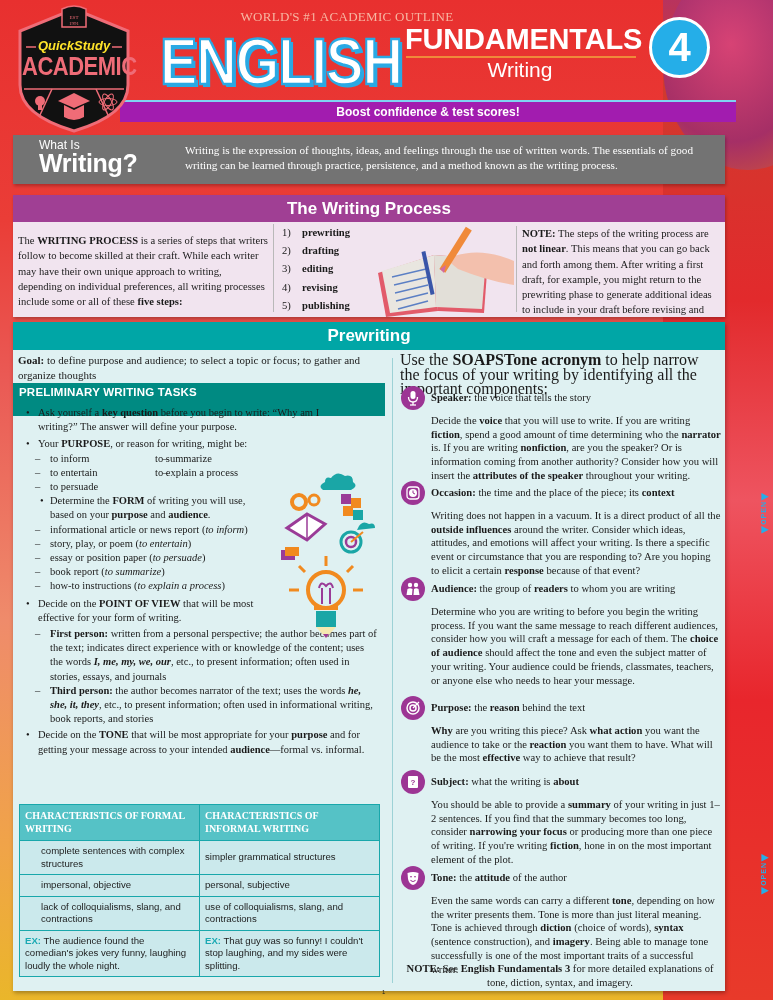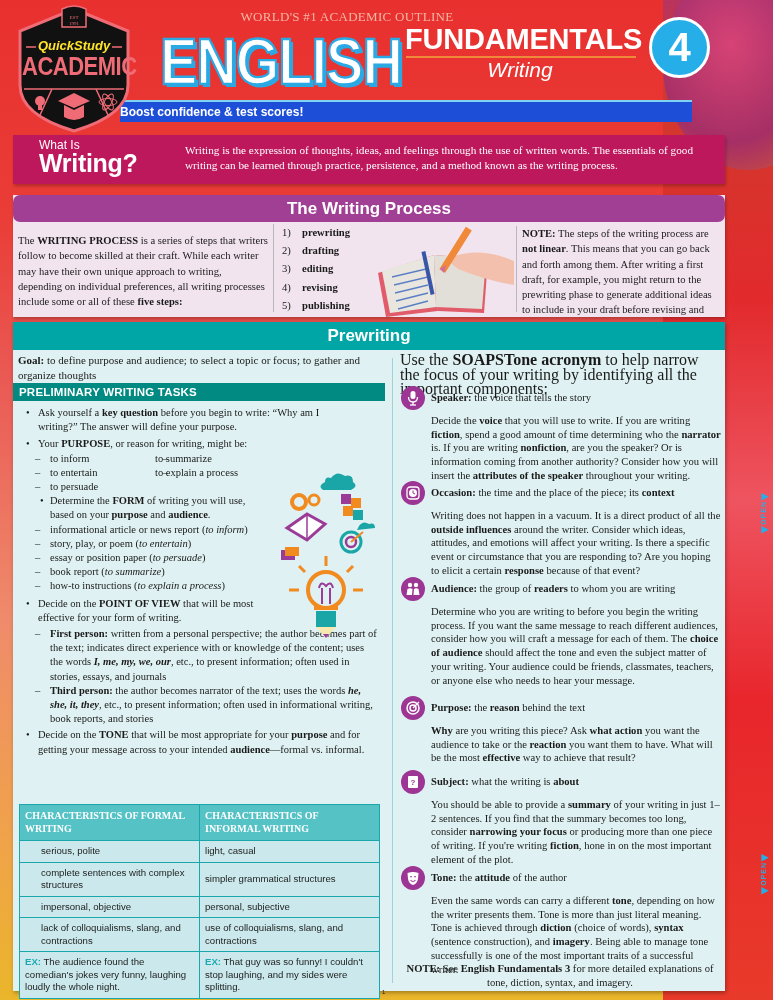--- a/index.html
+++ b/index.html
@@ -56,59 +56,59 @@
   .title-fund {
     position: absolute; left: 405px; top: 23px; z-index: 2;
     font-family: "Liberation Sans", sans-serif; font-weight: bold;
     font-size: 29px; color: #fff; letter-spacing: -0.2px;
   }
   .title-rule {
     position: absolute; left: 406px; top: 56px; width: 230px; height: 2px; background: #ef8a3a; z-index: 2;
   }
   .title-sub {
     position: absolute; left: 405px; top: 58px; width: 230px; text-align: center; z-index: 2;
-    font-family: "Liberation Sans", sans-serif; font-style: italic;
+    font-family: "Liberation Sans", sans-serif; 
     font-size: 21px; color: #fff;
   }
   .num-badge {
     position: absolute; left: 649px; top: 17px; width: 61px; height: 61px; border-radius: 50%;
     background: #25aee8; border: 3px solid #fff; z-index: 2;
     display: flex; align-items: center; justify-content: center;
     font-family: "Liberation Sans", sans-serif; font-weight: bold; font-size: 40px; color: #fff;
   }
   .boost-bar {
-    position: absolute; left: 120px; top: 100px; width: 572px; height: 22px; z-index: 1;
-    background: #1d4ed8; border-top: 2px solid #7fd2f2;
-    text-align: left; line-height: 21px;
+    position: absolute; left: 120px; top: 100px; width: 616px; height: 22px; z-index: 1;
+    background: #a21caf; border-top: 2px solid #7fd2f2;
+    text-align: center; line-height: 21px;
     font-family: "Liberation Sans", sans-serif; font-weight: bold; font-size: 12px; color: #fff;
   }
 
   
   .what-box {
     position: absolute; left: 13px; top: 135px; width: 712px; height: 49px; z-index: 2;
-    background: #be185d; box-shadow: 1px 2px 3px rgba(0,0,0,.25);
+    background: #737373; box-shadow: 1px 2px 3px rgba(0,0,0,.25);
   }
   .what-label {
     position: absolute; left: 26px; top: 4px; color: #fff; font-family: "Liberation Sans", sans-serif;
   }
   .what-small { font-size: 12px; line-height: 12px; display: block; }
   .what-big { font-size: 25px; font-weight: bold; line-height: 25px; display: block; letter-spacing: -0.3px; }
   .what-text {
     position: absolute; left: 172px; top: 8px; width: 532px;
     font-size: 11.2px; line-height: 15px; color: #fff;
   }
 
   
   .process {
     position: absolute; left: 13px; top: 195px; width: 712px; height: 122px; z-index: 2;
     background: #f1e4ef; box-shadow: 1px 2px 3px rgba(0,0,0,.25);
   }
   .process-head {
     height: 27px; background: #a03f94; text-align: center;
-    font-family: "Liberation Sans", sans-serif; font-weight: bold; font-size: 17px; line-height: 27px; color: #fff; border-radius: 7px;
+    font-family: "Liberation Sans", sans-serif; font-weight: bold; font-size: 17px; line-height: 27px; color: #fff;
   }
   .process-left {
     position: absolute; left: 5px; top: 31px; width: 250px;
     font-size: 10.6px; line-height: 15.3px; margin-top: 7px;
   }
   .process-steps {
     position: absolute; left: 260px; top: 29px; width: 100px; height: 88px;
     border-left: 1px solid #b9b9b9; padding-left: 8px;
     font-size: 10.6px; line-height: 18.2px;
   }
@@ -132,21 +132,21 @@
   .pre-head {
     height: 28px; background: #00a6a6; text-align: center;
     font-family: "Liberation Sans", sans-serif; font-weight: bold; font-size: 17px; line-height: 28px; color: #fff;
   }
   .pre-left { position: absolute; left: 0; top: 28px; width: 372px; height: 641px; }
   .pre-divider { position: absolute; left: 379px; top: 36px; width: 1px; height: 625px; background: #9dd2d6; }
   .pre-right { position: absolute; left: 385px; top: 28px; width: 325px; height: 641px; }
 
   .goal { position: absolute; left: 5px; top: 3px; width: 365px; font-size: 11px; line-height: 14.5px; }
   .prelim-head {
-    position: absolute; left: 0; top: 33px; width: 372px; height: 18px; background: #008a82;
+    position: absolute; left: 0; top: 33px; width: 372px; height: 33px; background: #008a82;
     font-family: "Liberation Sans", sans-serif; font-weight: bold; font-size: 11.5px; line-height: 18px;
     color: #fff; padding-left: 6px; letter-spacing: .2px;
   }
   .prelim-body { position: absolute; left: 0; top: 56px; width: 372px; font-size: 10.5px; line-height: 14.2px; }
   .bul { position: relative; padding-left: 25px; padding-right: 4px; margin-bottom: 3px; }
   .bul::before { content: "\2022"; position: absolute; left: 13px; top: 0; }
   .sub { position: relative; padding-left: 37px; }
   .sub::before { content: "\2013"; position: absolute; left: 22px; }
   .subb { position: relative; padding-left: 37px; }
   .subb::before { content: "\2022"; position: absolute; left: 27px; }
@@ -371,24 +371,20 @@
 
     <table class="char">
       <thead>
         <tr>
           <th>CHARACTERISTICS OF FORMAL WRITING</th>
           <th>CHARACTERISTICS OF INFORMAL WRITING</th>
         </tr>
       </thead>
       <tbody>
         <tr>
-          <td class="ind">serious, polite</td>
-          <td>light, casual</td>
-        </tr>
-        <tr>
           <td class="ind">complete sentences with complex structures</td>
           <td>simpler grammatical structures</td>
         </tr>
         <tr>
           <td class="ind">impersonal, objective</td>
           <td>personal, subjective</td>
         </tr>
         <tr>
           <td class="ind">lack of colloquialisms, slang, and contractions</td>
           <td>use of colloquialisms, slang, and contractions</td>

